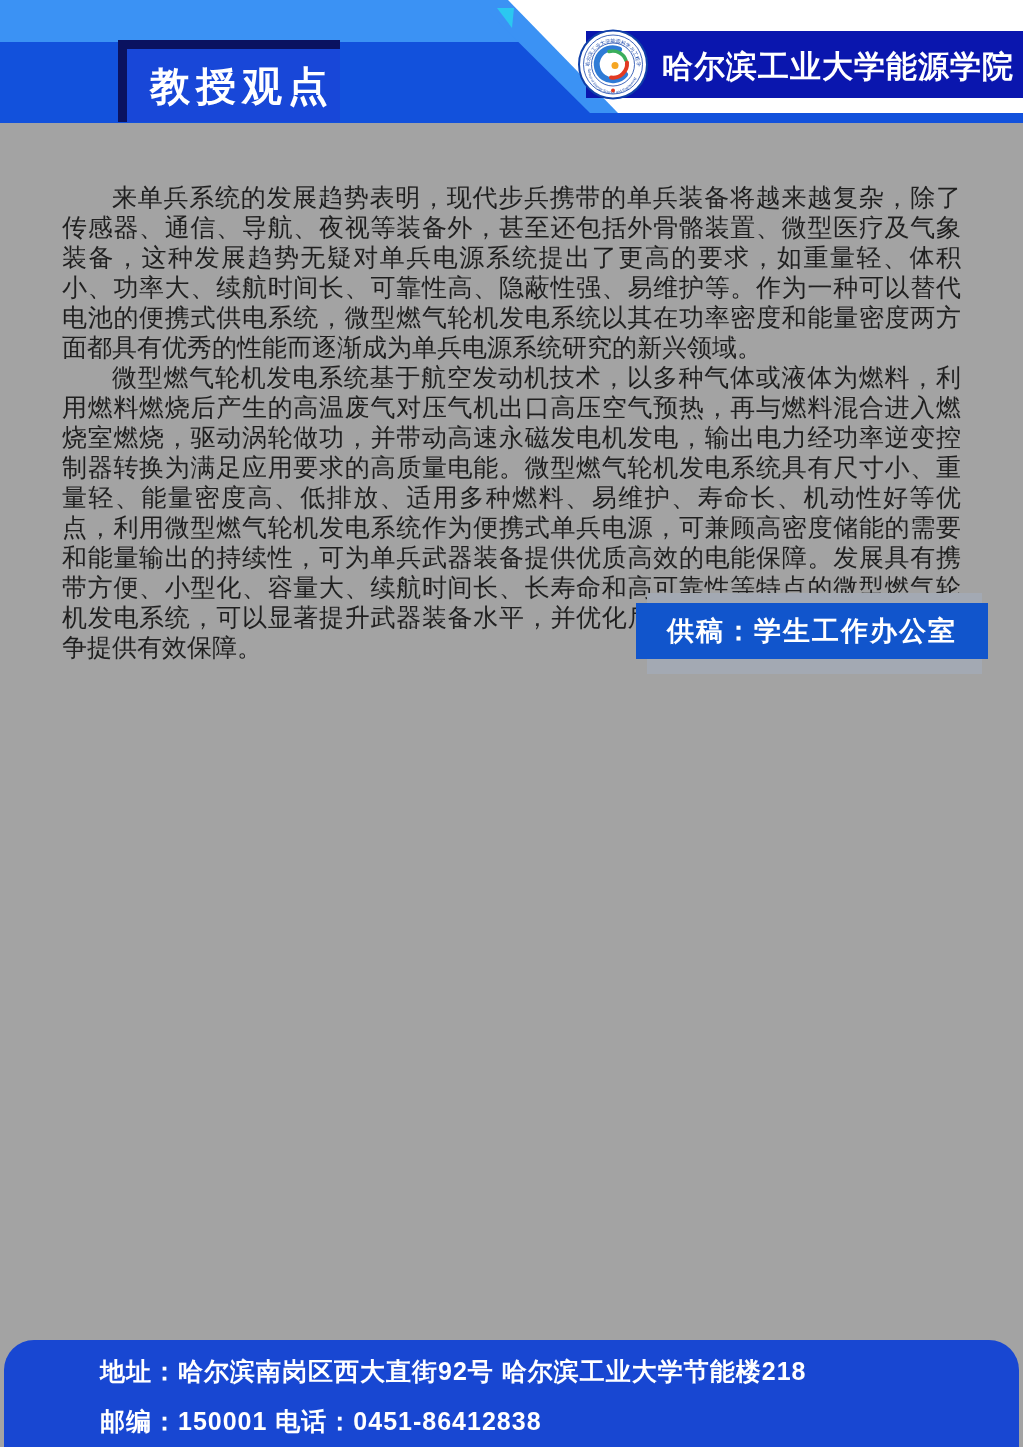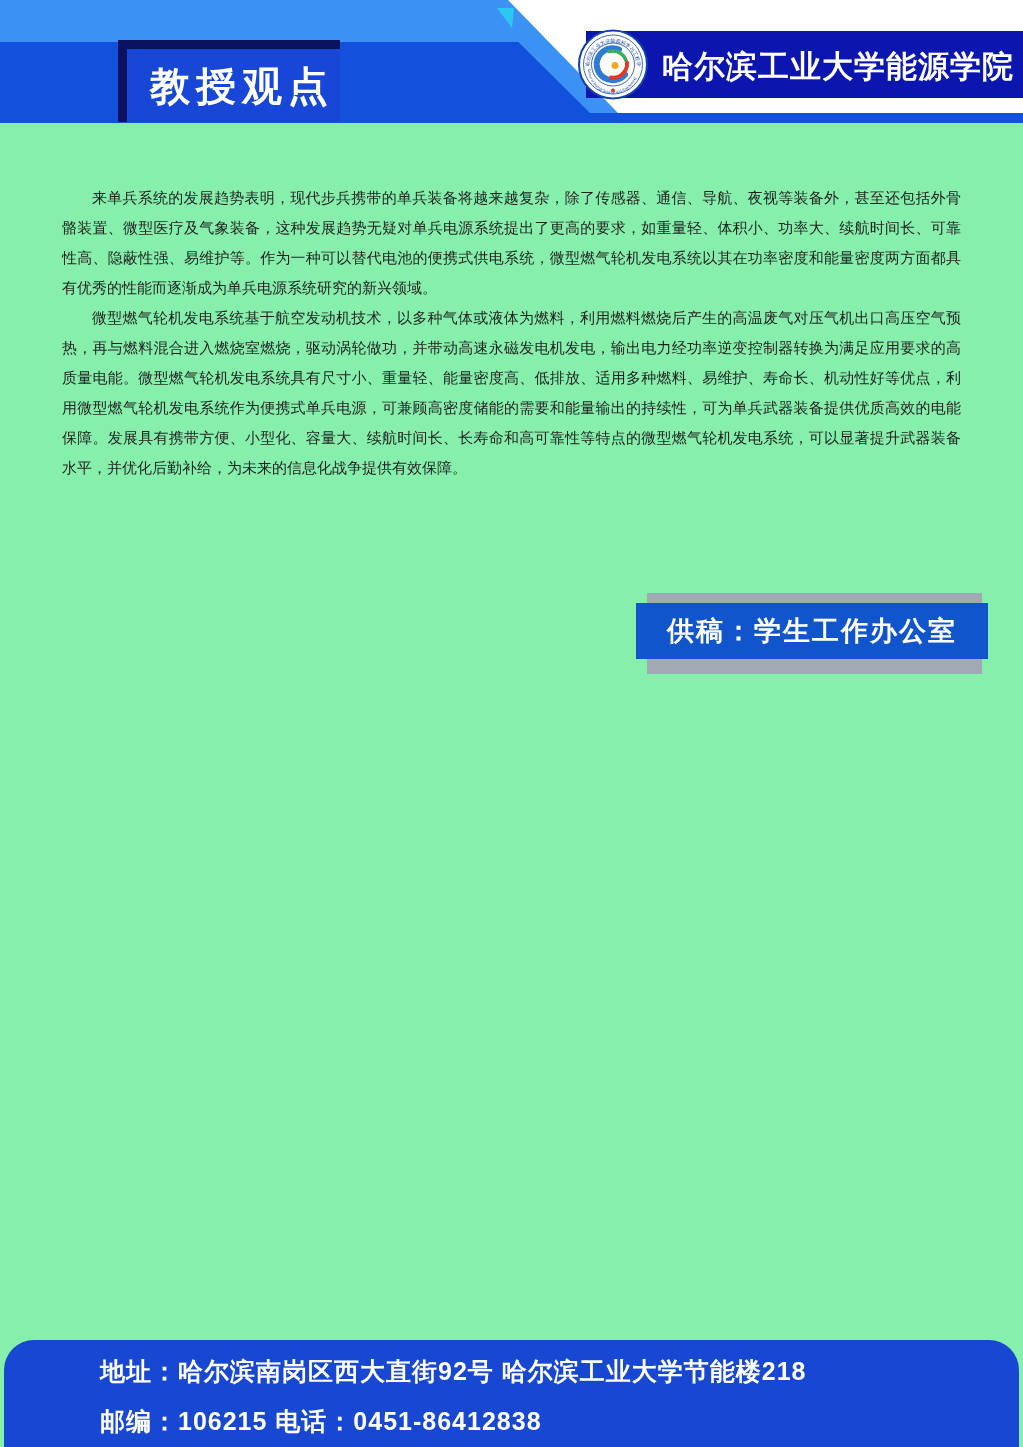--- a/index.html
+++ b/index.html
@@ -1,31 +1,31 @@
 <!DOCTYPE html>
 <html lang="zh"><head>
 <meta charset="utf-8">
 <style>
   html,body{margin:0;padding:0;background:#ffffff;}
   .page{
     position:relative;
     width:1023px;height:1447px;
     margin:0 auto;
-    background:#86efac;
+    background:#a3a3a3;
     overflow:hidden;
     font-family:"Liberation Sans",sans-serif;
   }
   
   .header-svg{position:absolute;top:0;left:0;display:block;}
   
   .article{
     position:absolute;
     left:62px;top:183px;width:899px;
     font-family:"Liberation Serif","DejaVu Serif",serif;
-    font-size:15px;
+    font-size:25px;
     line-height:30px;
     color:#1f1f1f;
     text-align:justify;
   }
   .article p{margin:0;text-indent:2em;}
   
   .byline-shadow{
     position:absolute;
     left:647px;top:593px;width:335px;height:81px;
     background:#a3a9b3;
@@ -111,16 +111,16 @@
   <div class="article">
     <p>来单兵系统的发展趋势表明，现代步兵携带的单兵装备将越来越复杂，除了传感器、通信、导航、夜视等装备外，甚至还包括外骨骼装置、微型医疗及气象装备，这种发展趋势无疑对单兵电源系统提出了更高的要求，如重量轻、体积小、功率大、续航时间长、可靠性高、隐蔽性强、易维护等。作为一种可以替代电池的便携式供电系统，微型燃气轮机发电系统以其在功率密度和能量密度两方面都具有优秀的性能而逐渐成为单兵电源系统研究的新兴领域。</p>
     <p>微型燃气轮机发电系统基于航空发动机技术，以多种气体或液体为燃料，利用燃料燃烧后产生的高温废气对压气机出口高压空气预热，再与燃料混合进入燃烧室燃烧，驱动涡轮做功，并带动高速永磁发电机发电，输出电力经功率逆变控制器转换为满足应用要求的高质量电能。微型燃气轮机发电系统具有尺寸小、重量轻、能量密度高、低排放、适用多种燃料、易维护、寿命长、机动性好等优点，利用微型燃气轮机发电系统作为便携式单兵电源，可兼顾高密度储能的需要和能量输出的持续性，可为单兵武器装备提供优质高效的电能保障。发展具有携带方便、小型化、容量大、续航时间长、长寿命和高可靠性等特点的微型燃气轮机发电系统，可以显著提升武器装备水平，并优化后勤补给，为未来的信息化战争提供有效保障。</p>
   </div>
 
   <div class="byline-shadow"></div>
   <div class="byline">供稿：学生工作办公室</div>
 
   <div class="footer">
     <div class="line">地址：哈尔滨南岗区西大直街92号 哈尔滨工业大学节能楼218</div>
-    <div class="line">邮编：106215 电话：0451-86412838</div>
+    <div class="line">邮编：150001 电话：0451-86412838</div>
   </div>
 
 </div>
 
 </body></html>

